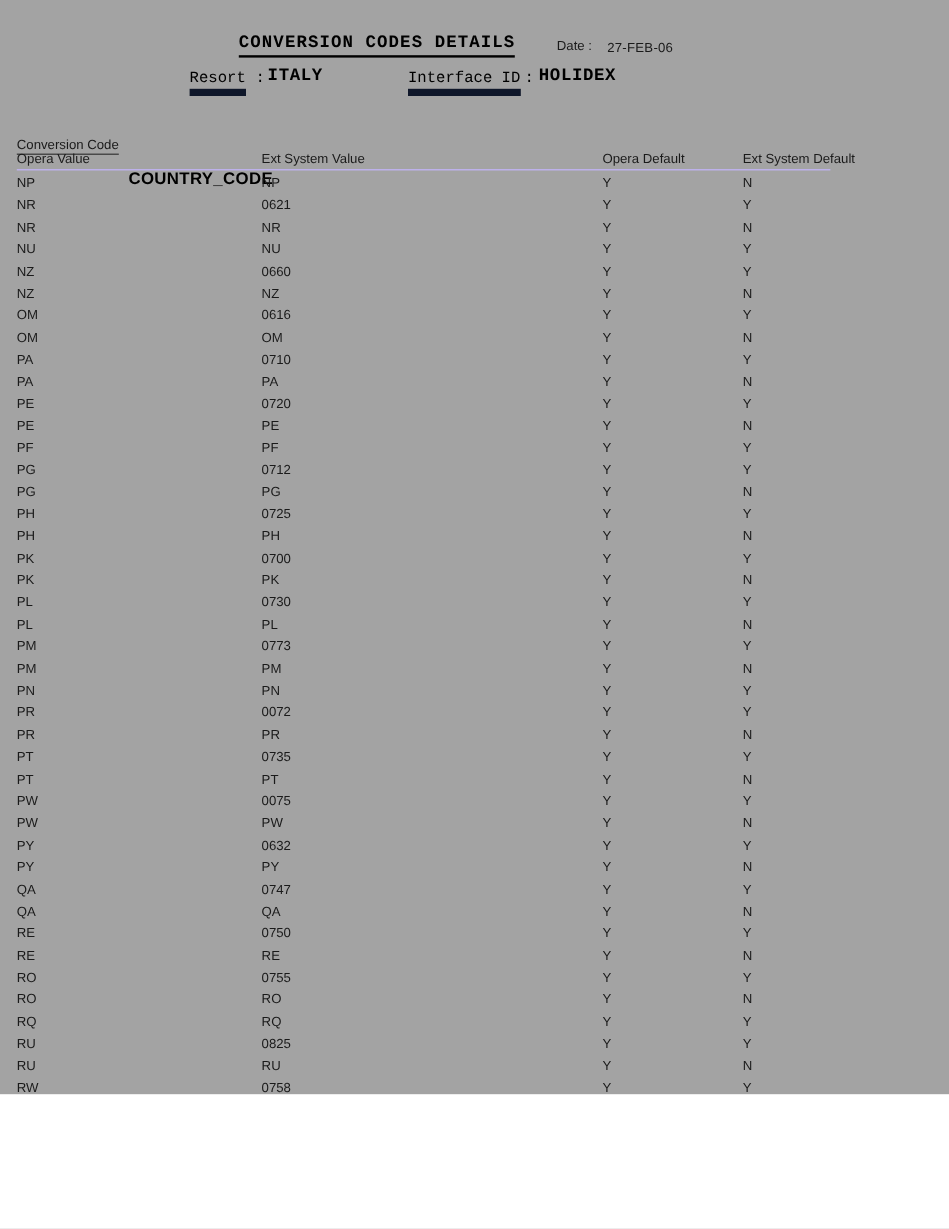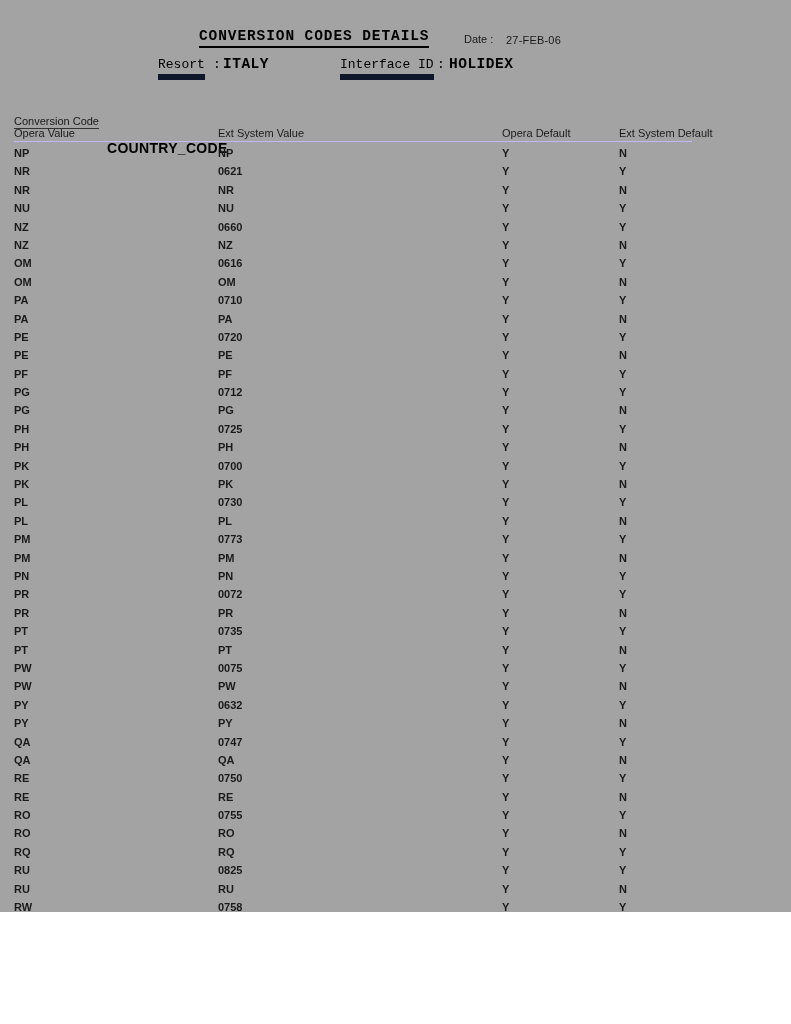--- a/index.html
+++ b/index.html
@@ -109,21 +109,20 @@
     border-bottom: 1px solid #c4b5fd;
     font-size: 11px;
     line-height: 17px;
     color: #1a1a1a;
   }
   .table-body {
     position: absolute;
     left: 14px;
     top: 144px;
     width: 678px;
-    font-weight: bold;
   }
   .table-row {
     position: relative;
     height: 18.4px;
     line-height: 18.4px;
     font-size: 11px;
     color: #1a1a1a;
   }
   .cell { position: absolute; white-space: nowrap; }
   .c1 { left: 0; }

